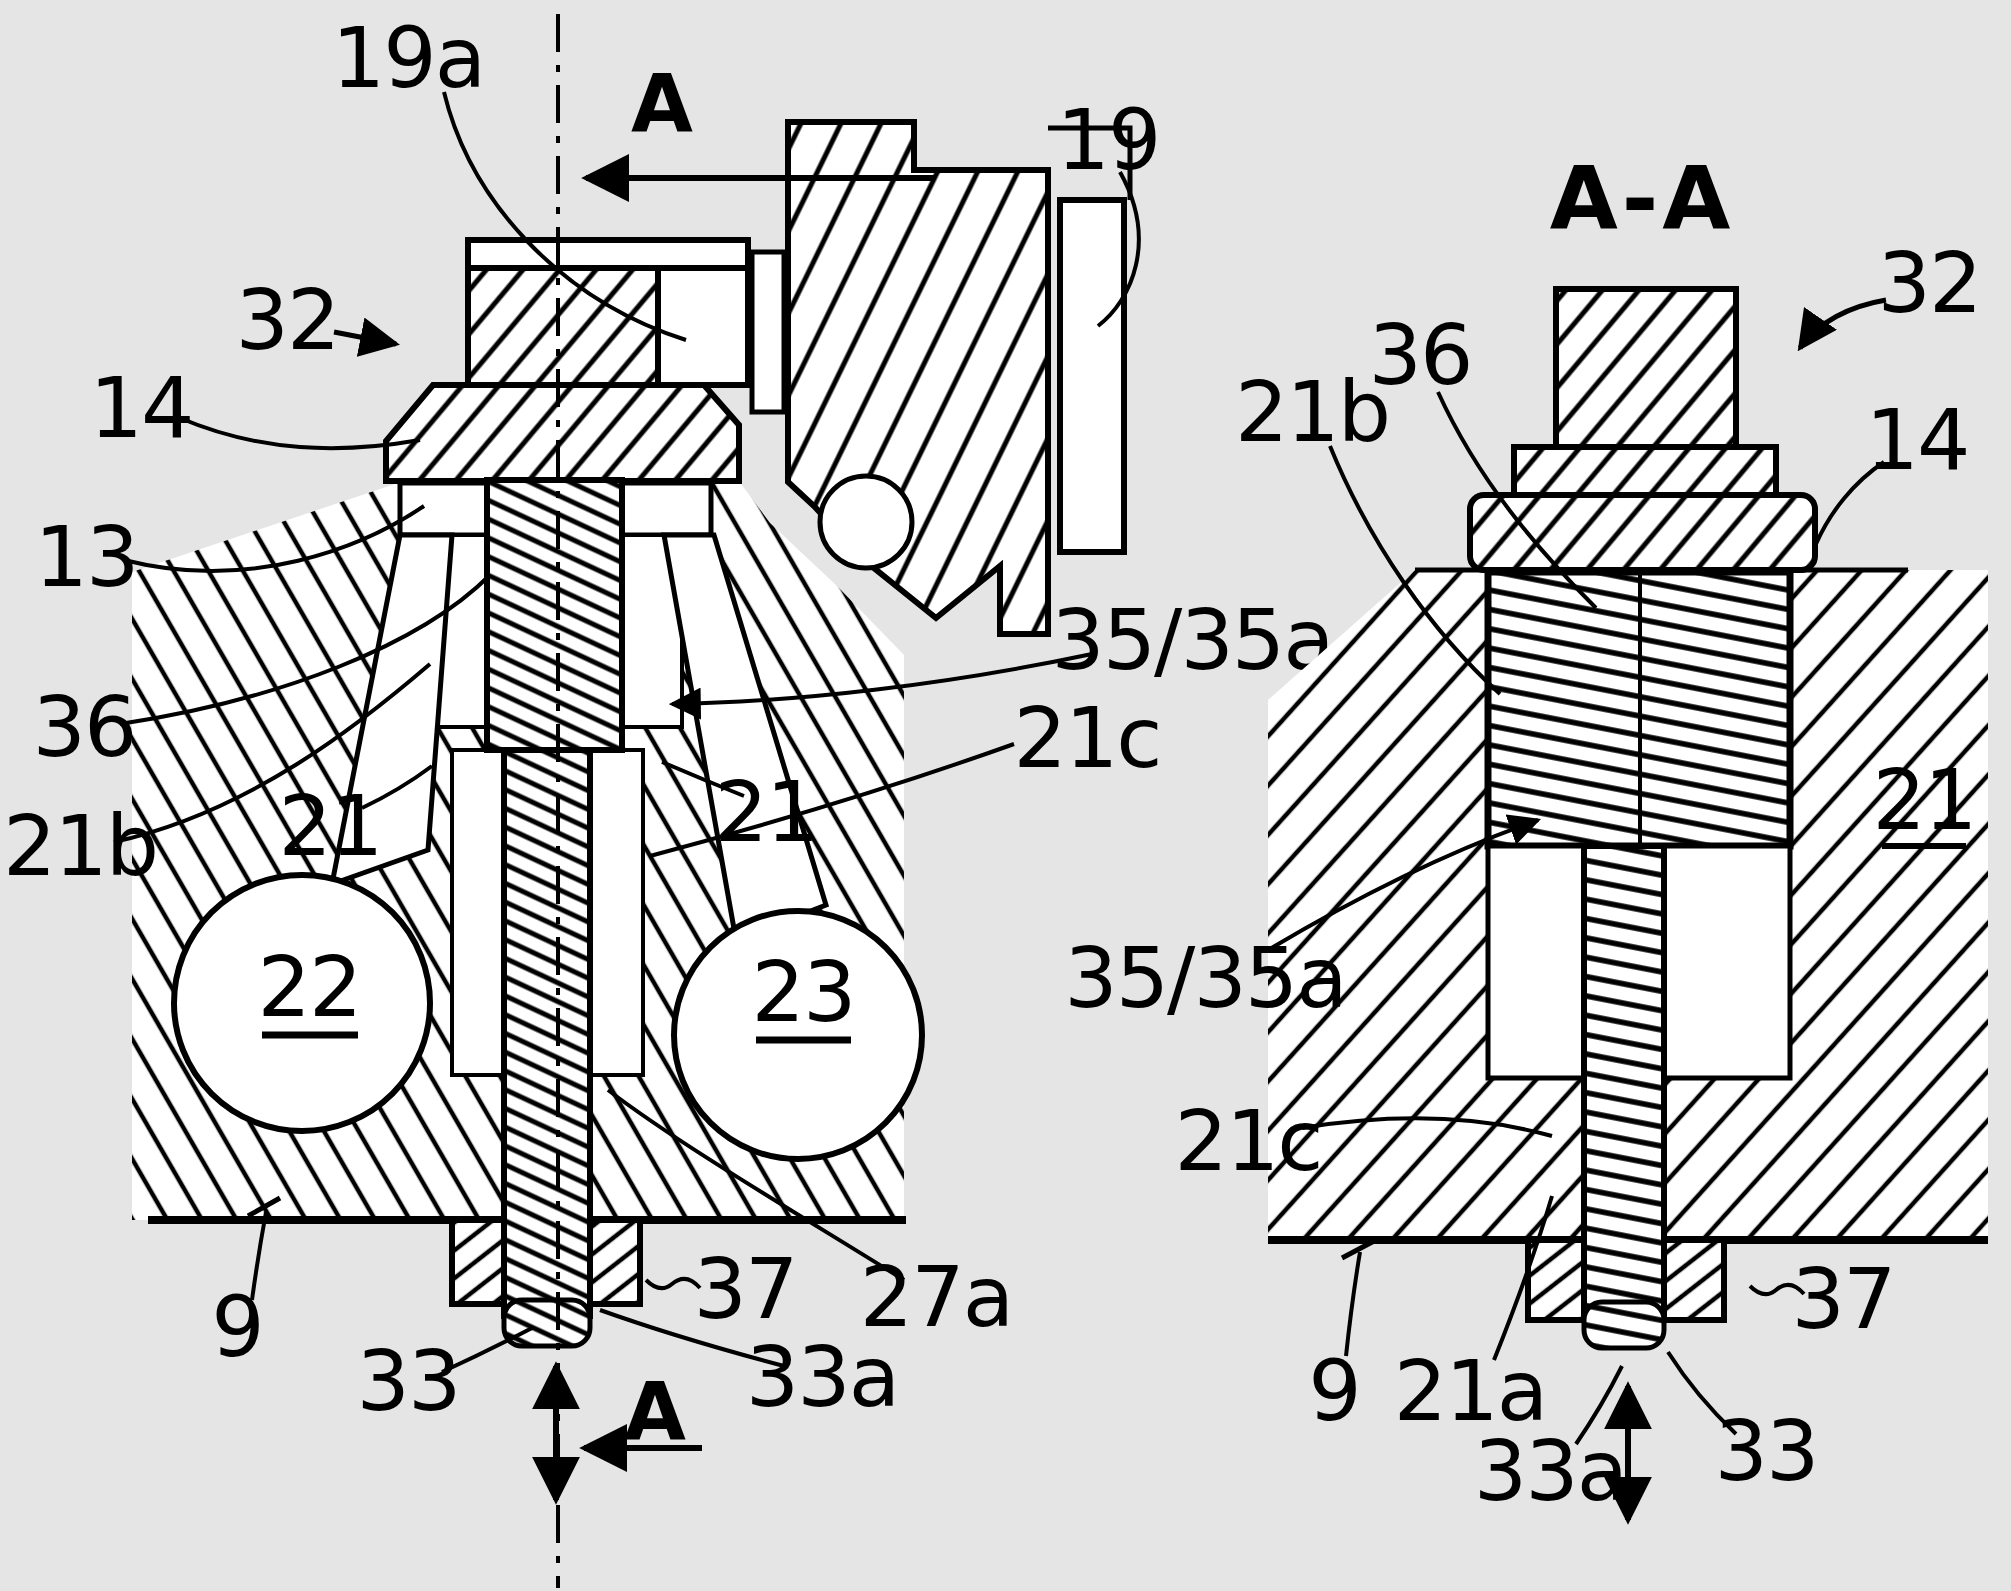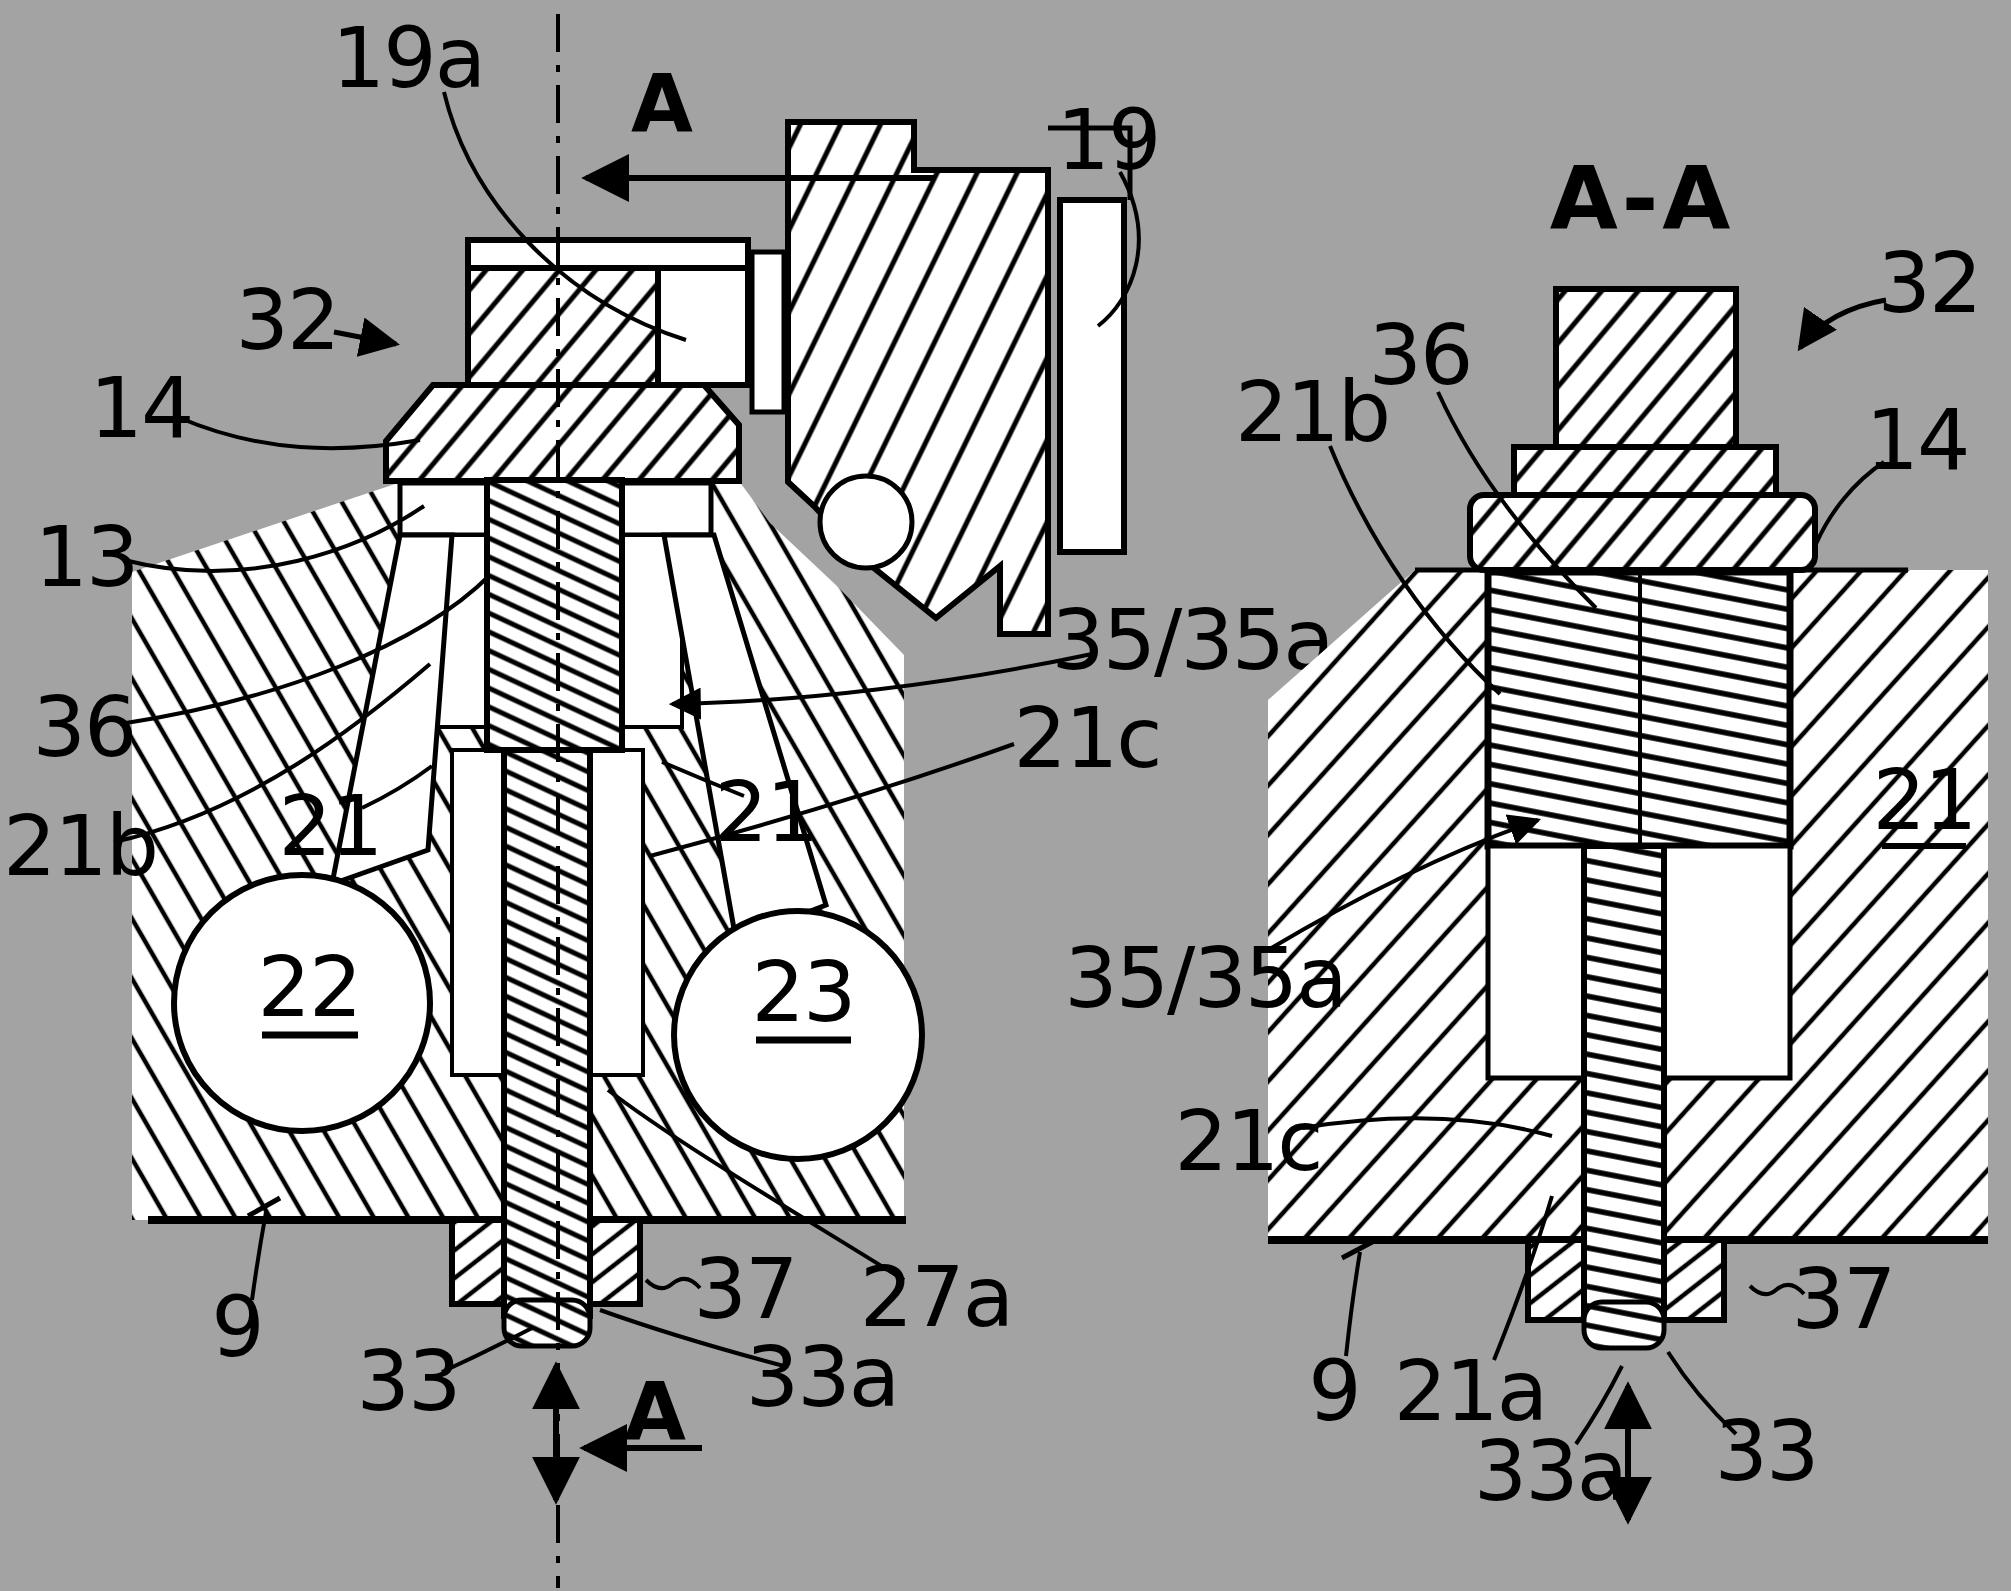--- a/index.html
+++ b/index.html
@@ -4,21 +4,21 @@
 <style>
   html, body {
     margin: 0;
     padding: 0;
     background: #ffffff;
   }
   .stage {
     position: relative;
     width: 2011px;
     height: 1591px;
-    background: #a3a3a3;
+    background: #e5e5e5;
     overflow: hidden;
   }
   svg { display: block; }
   .callout {
     font-family: "DejaVu Sans", "Liberation Sans", sans-serif;
     font-size: 84px;
     fill: #000;
     letter-spacing: -2px;
   }
   .view-title {

